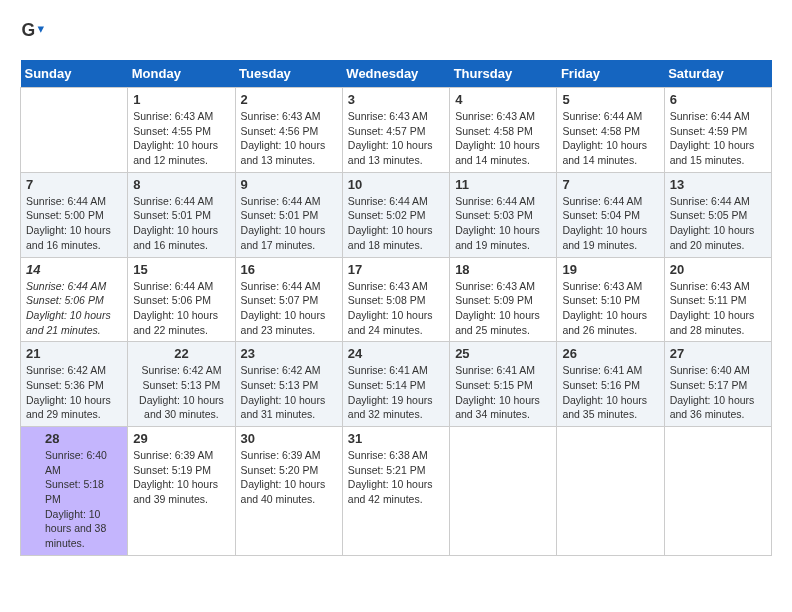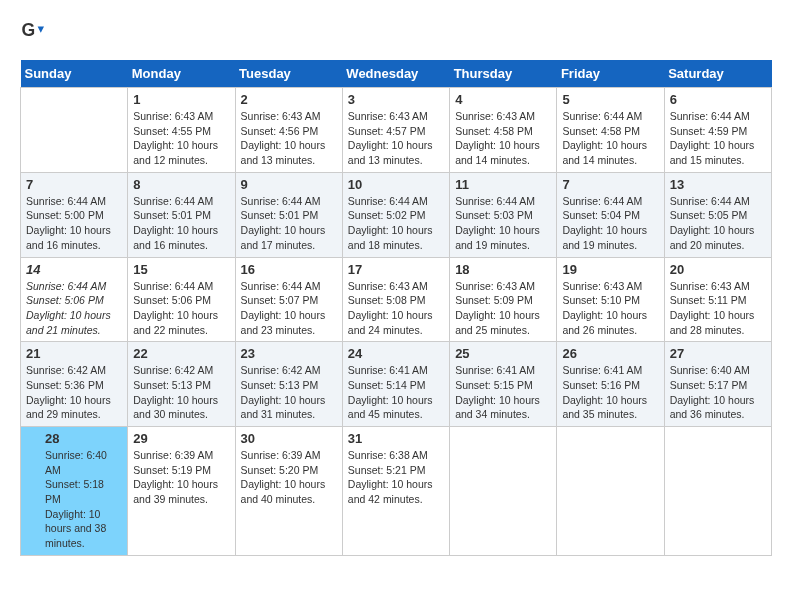--- a/index.html
+++ b/index.html
@@ -283,42 +283,42 @@
       </tr>
       <tr>
         <td style="background-color: rgb(240, 244, 248);">
           <span class="day-number">21</span>
           <div class="day-info">
             <div>Sunrise: 6:42 AM</div>
             <div>Sunset: 5:36 PM</div>
             <div>Daylight: 10 hours and 29 minutes.</div>
           </div>
         </td>
-        <td style="background-color: rgb(240, 244, 248);">
+        <td style="background-color: rgb(240, 244, 248); text-align: center;">
           <span class="day-number">22</span>
           <div class="day-info">
             <div>Sunrise: 6:42 AM</div>
             <div>Sunset: 5:13 PM</div>
             <div>Daylight: 10 hours and 30 minutes.</div>
           </div>
         </td>
         <td style="background-color: rgb(240, 244, 248); margin-left: 32px;">
           <span class="day-number">23</span>
           <div class="day-info">
             <div>Sunrise: 6:42 AM</div>
             <div>Sunset: 5:13 PM</div>
             <div>Daylight: 10 hours and 31 minutes.</div>
           </div>
         </td>
         <td style="background-color: rgb(240, 244, 248);">
           <span class="day-number">24</span>
           <div class="day-info">
             <div>Sunrise: 6:41 AM</div>
             <div>Sunset: 5:14 PM</div>
-            <div>Daylight: 10 hours and 45 minutes.</div>
+            <div>Daylight: 19 hours and 32 minutes.</div>
           </div>
         </td>
         <td style="background-color: rgb(240, 244, 248);">
           <span class="day-number">25</span>
           <div class="day-info">
             <div>Sunrise: 6:41 AM</div>
             <div>Sunset: 5:15 PM</div>
             <div>Daylight: 10 hours and 34 minutes.</div>
           </div>
         </td>
@@ -333,21 +333,21 @@
         <td style="background-color: rgb(240, 244, 248);">
           <span class="day-number">27</span>
           <div class="day-info">
             <div>Sunrise: 6:40 AM</div>
             <div>Sunset: 5:17 PM</div>
             <div>Daylight: 10 hours and 36 minutes.</div>
           </div>
         </td>
       </tr>
       <tr>
-        <td style="background-color: #7dd3fc; padding-left: 24px;">
+        <td style="background-color: #c4b5fd; padding-left: 24px;">
           <span class="day-number">28</span>
           <div class="day-info">
             <div>Sunrise: 6:40 AM</div>
             <div>Sunset: 5:18 PM</div>
             <div>Daylight: 10 hours and 38 minutes.</div>
           </div>
         </td>
         <td style="background-color: rgb(255, 255, 255);">
           <span class="day-number">29</span>
           <div class="day-info">

